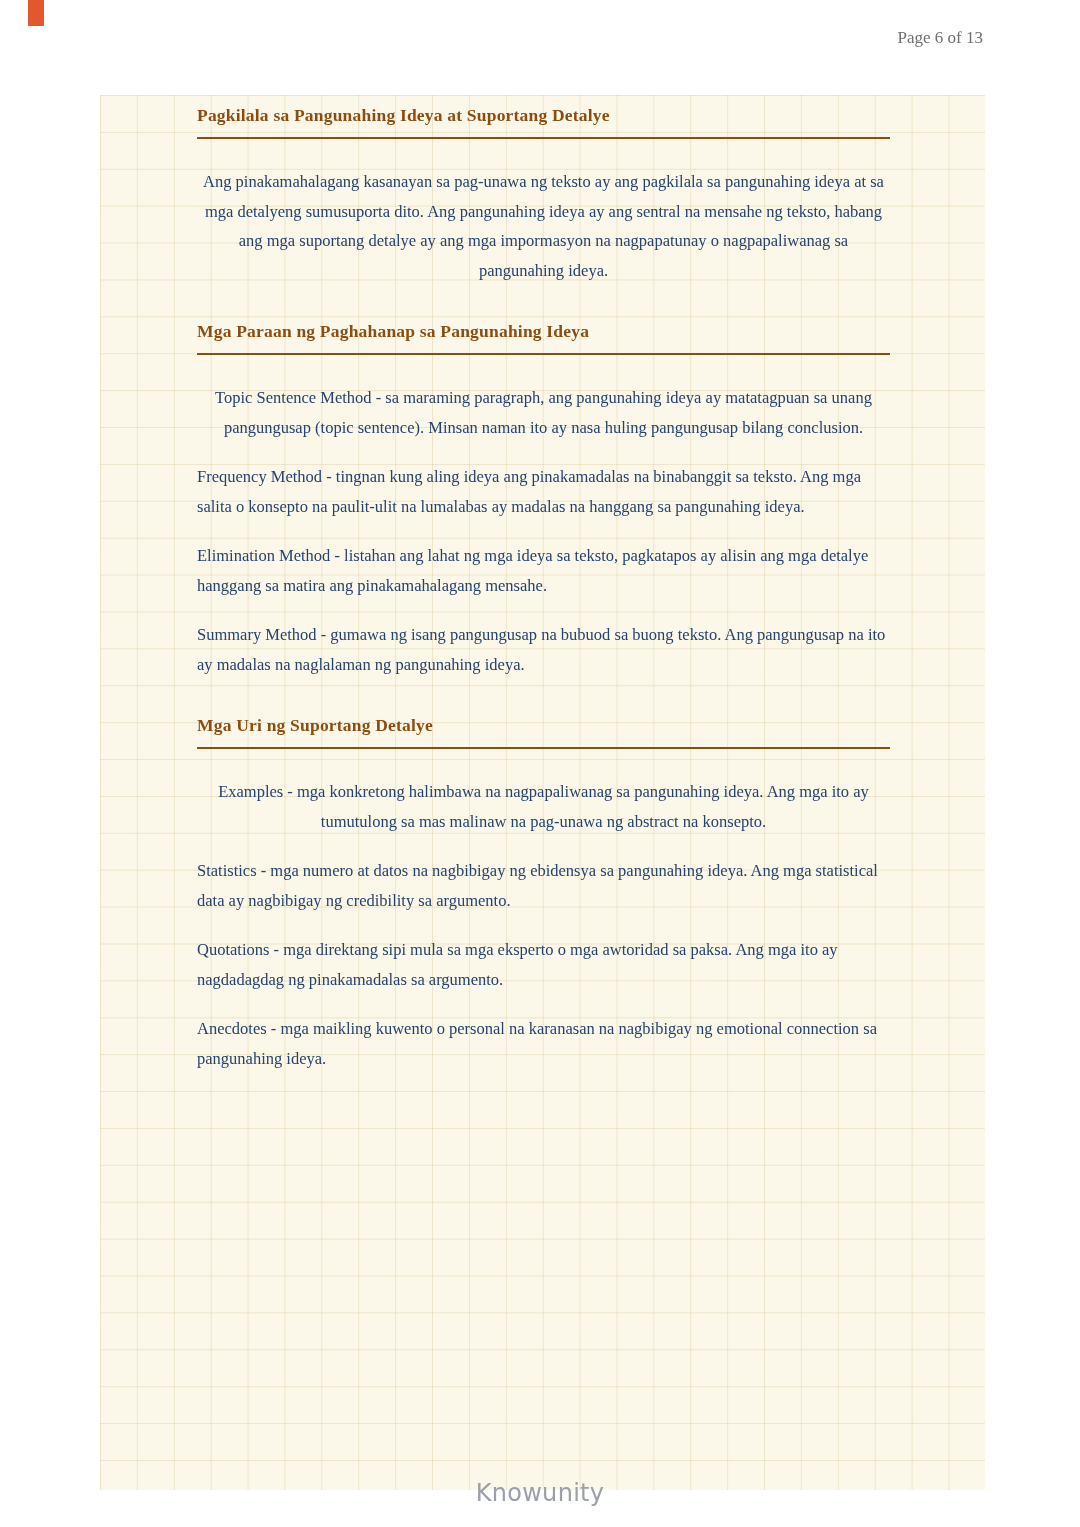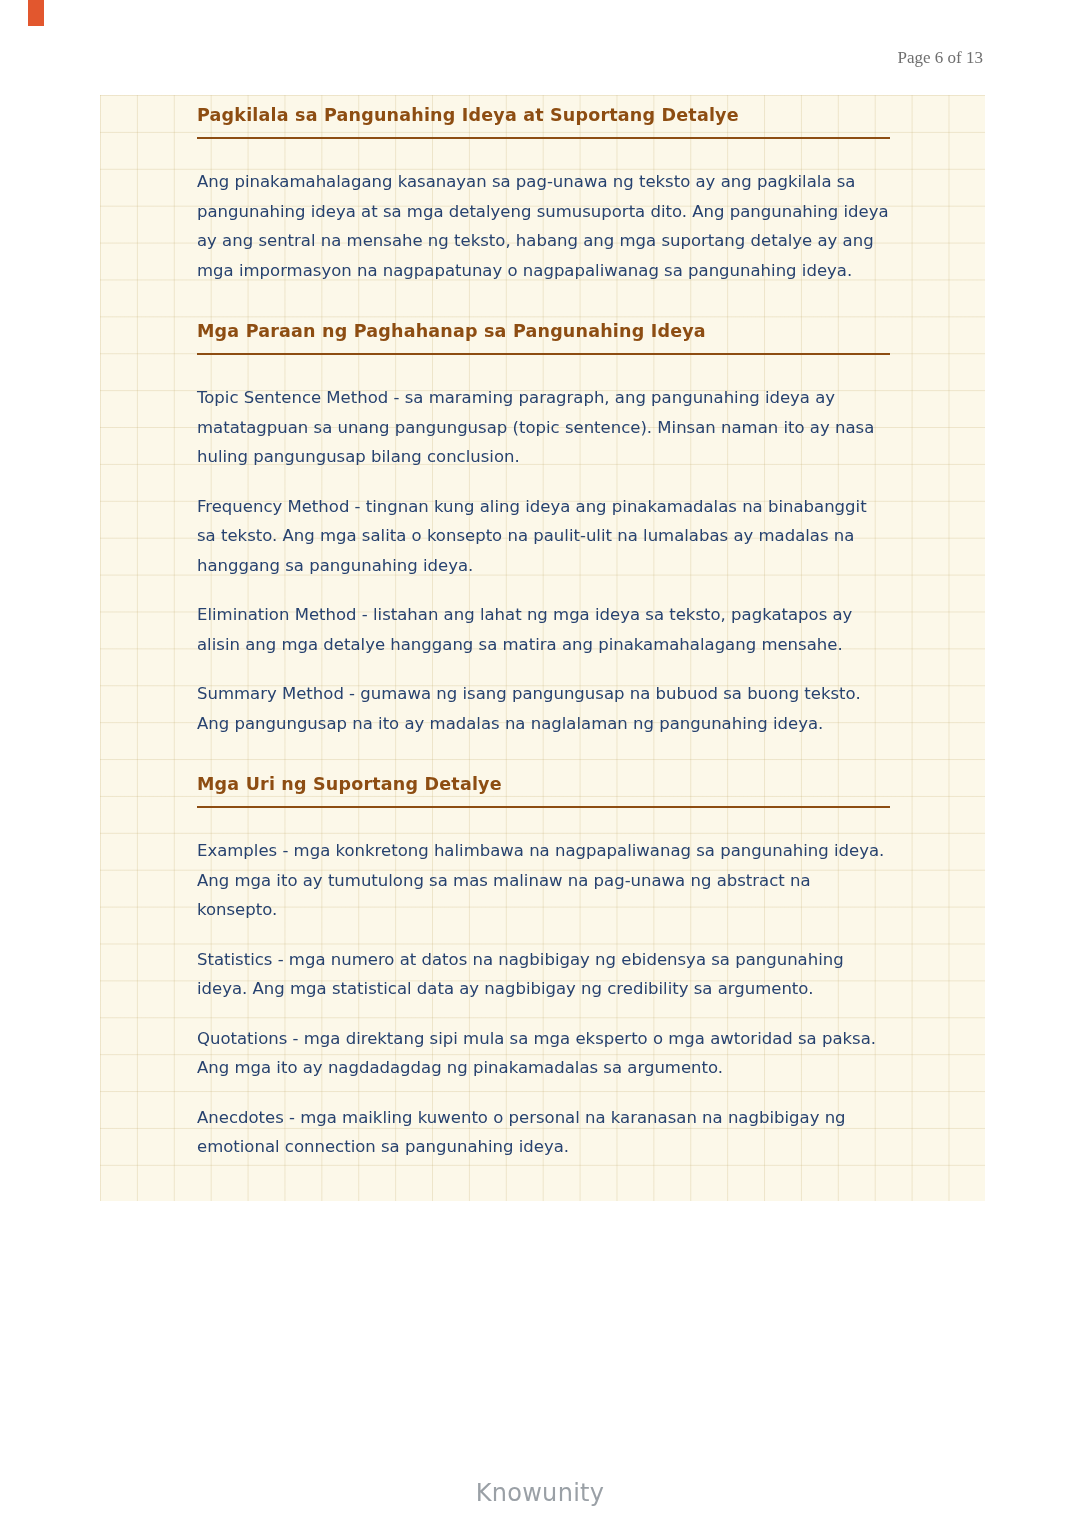--- a/index.html
+++ b/index.html
@@ -17,37 +17,38 @@
   .corner-mark {
     position: absolute;
     left: 28px;
     top: 0;
     width: 16px;
     height: 26px;
     background: #E2572E;
   }
   .page-number {
     position: absolute;
-    top: 48px;
+    top: 28px;
     right: 97px;
     font-family: "Liberation Serif", serif;
     font-size: 17px;
     color: #6F6F6F;
   }
   .paper {
     position: absolute;
     left: 100px;
     top: 95px;
     width: 885px;
-    height: 1106px;
+    height: 1395px;
     background-color: #FCF8E9;
     background-image:
       linear-gradient(to right, rgba(205,185,130,0.30) 1px, transparent 1px),
       linear-gradient(to bottom, rgba(205,185,130,0.30) 1px, transparent 1px);
     background-size: 36.9px 36.9px;
+    font-family: Liberation Serif, serif;
   }
   .paper-content {
     padding: 8px 95px 0 97px;
   }
   .section-heading {
     font-size: 17.5px;
     font-weight: bold;
     color: #8D4D12;
     line-height: 24px;
     letter-spacing: 0.2px;
@@ -59,20 +60,21 @@
     margin-top: 0;
   }
   .para {
     font-size: 16.5px;
     line-height: 29.5px;
     color: #27426F;
     margin: 20px 0 0 0;
   }
   .section-heading + .para {
     margin-top: 28px;
+    text-align: center;
   }
   .footer-brand {
     position: absolute;
     bottom: 20px;
     left: 0;
     width: 100%;
     text-align: center;
     font-size: 24px;
     color: #9AA0A6;
     letter-spacing: 0.3px;

